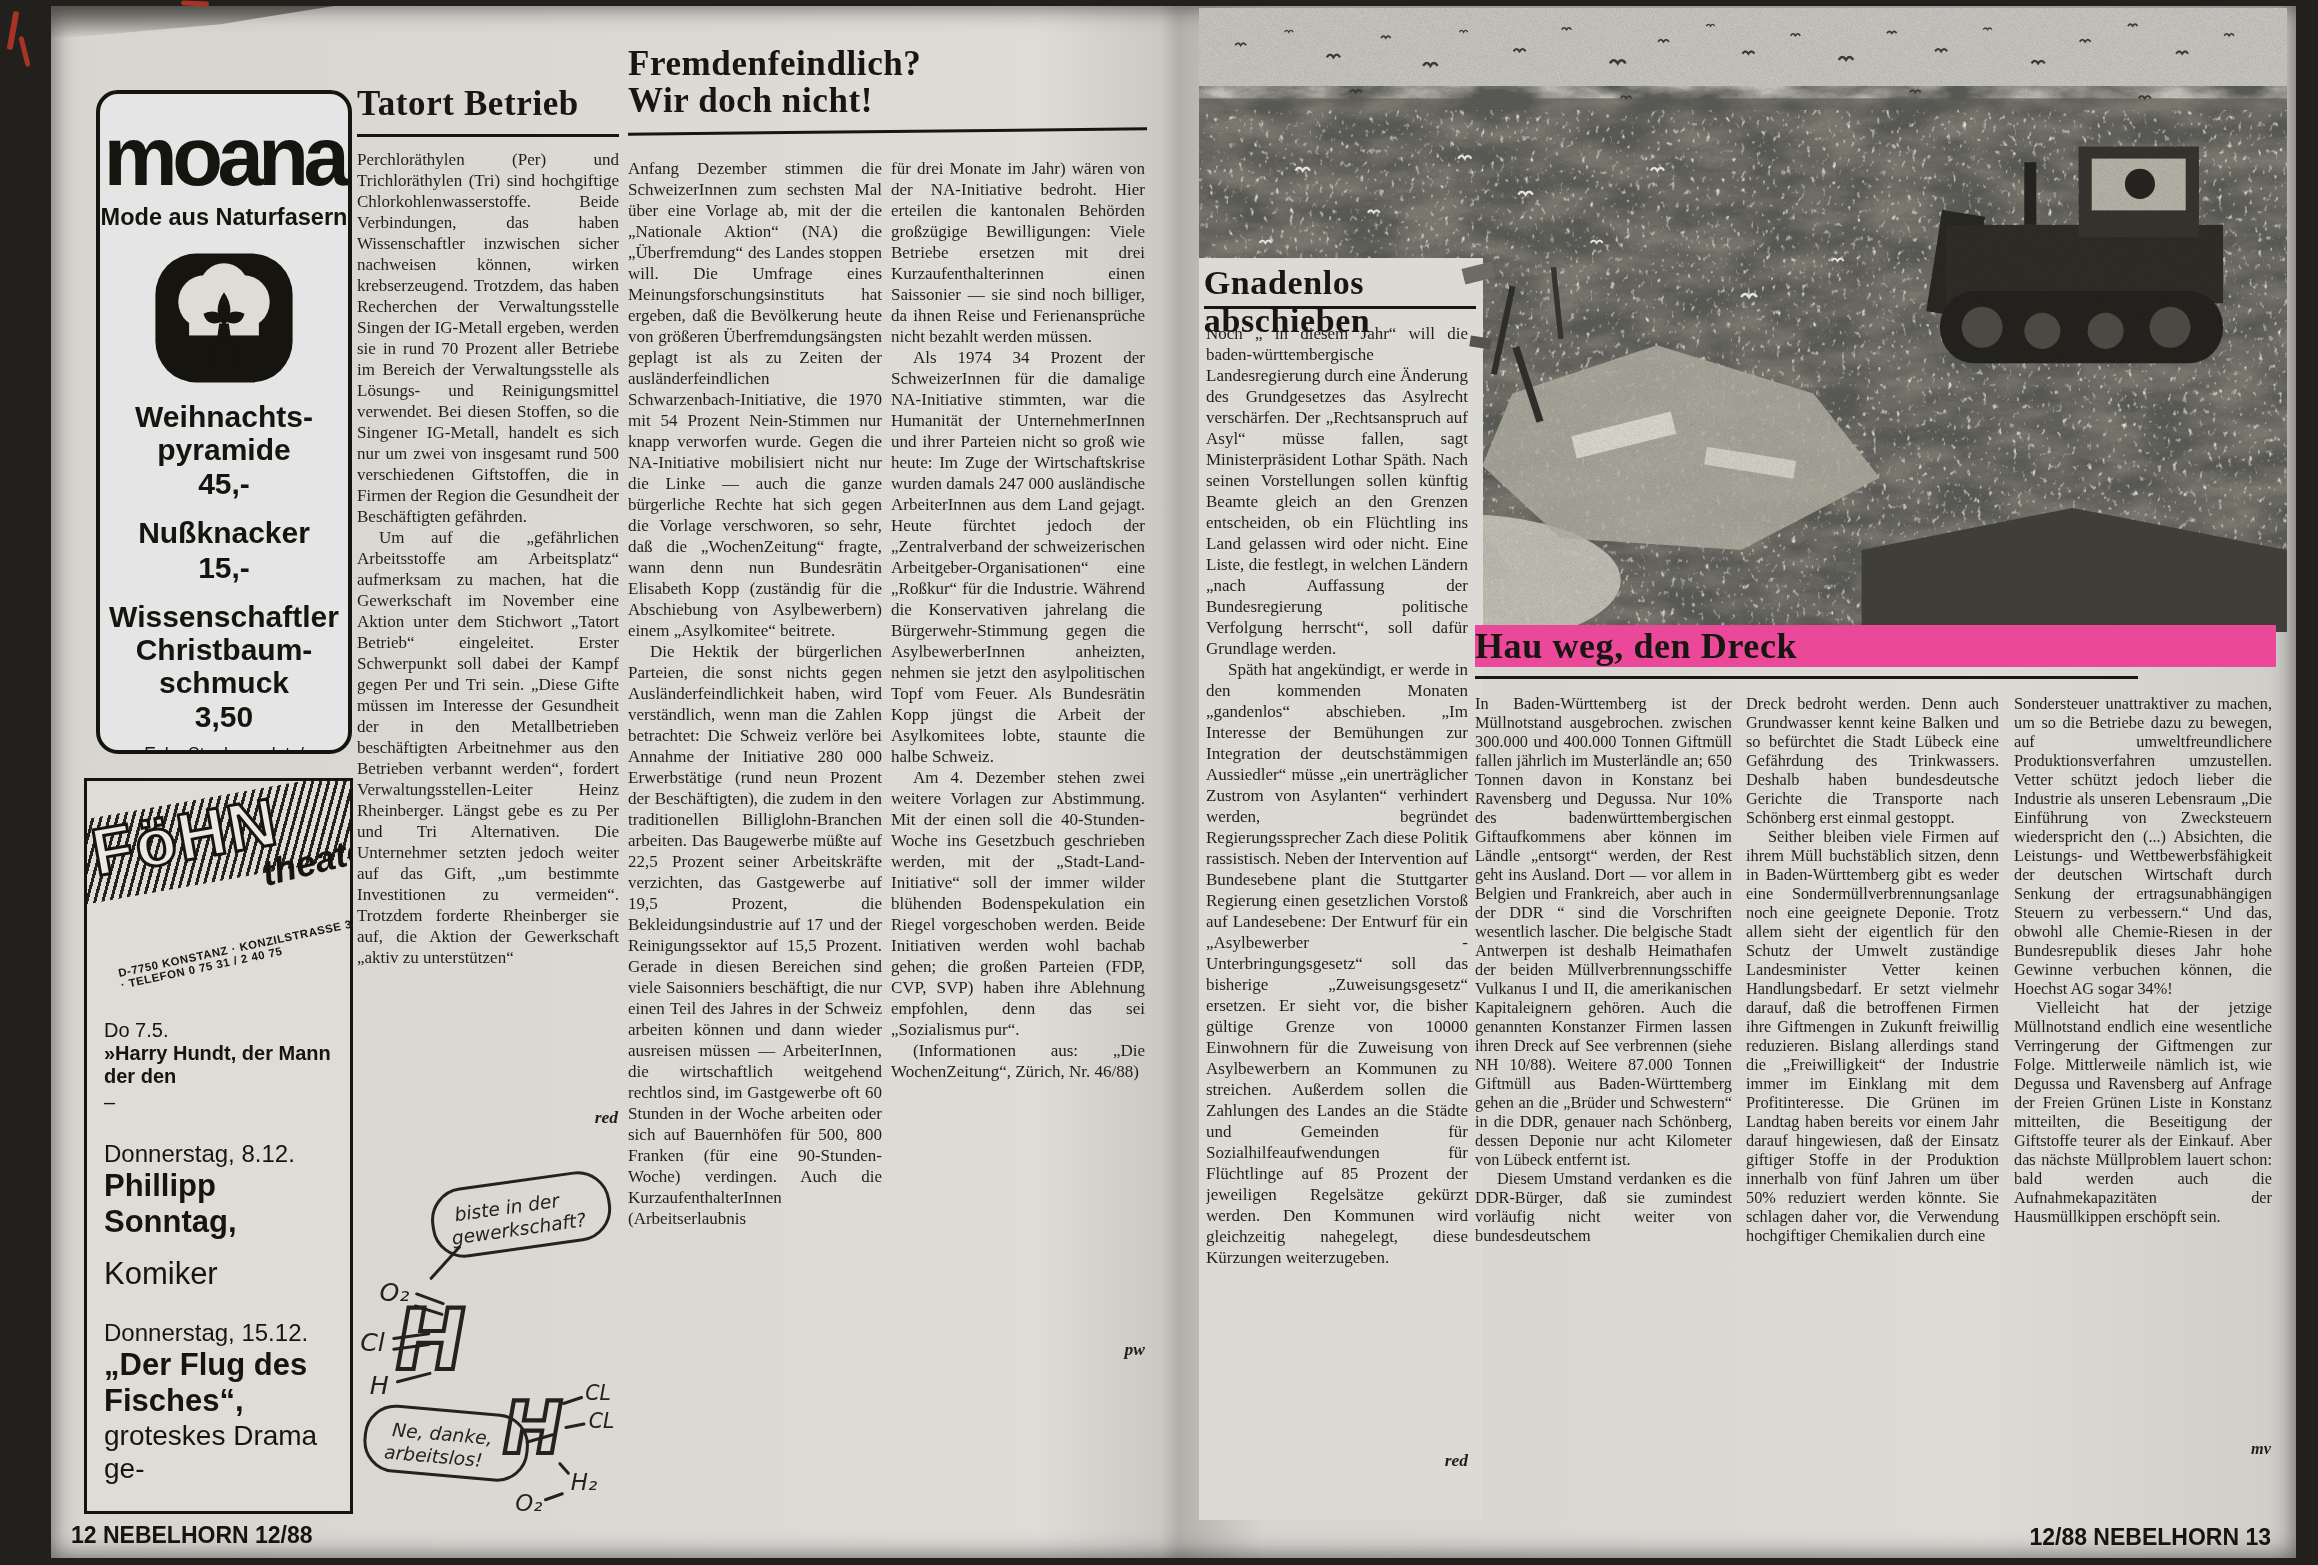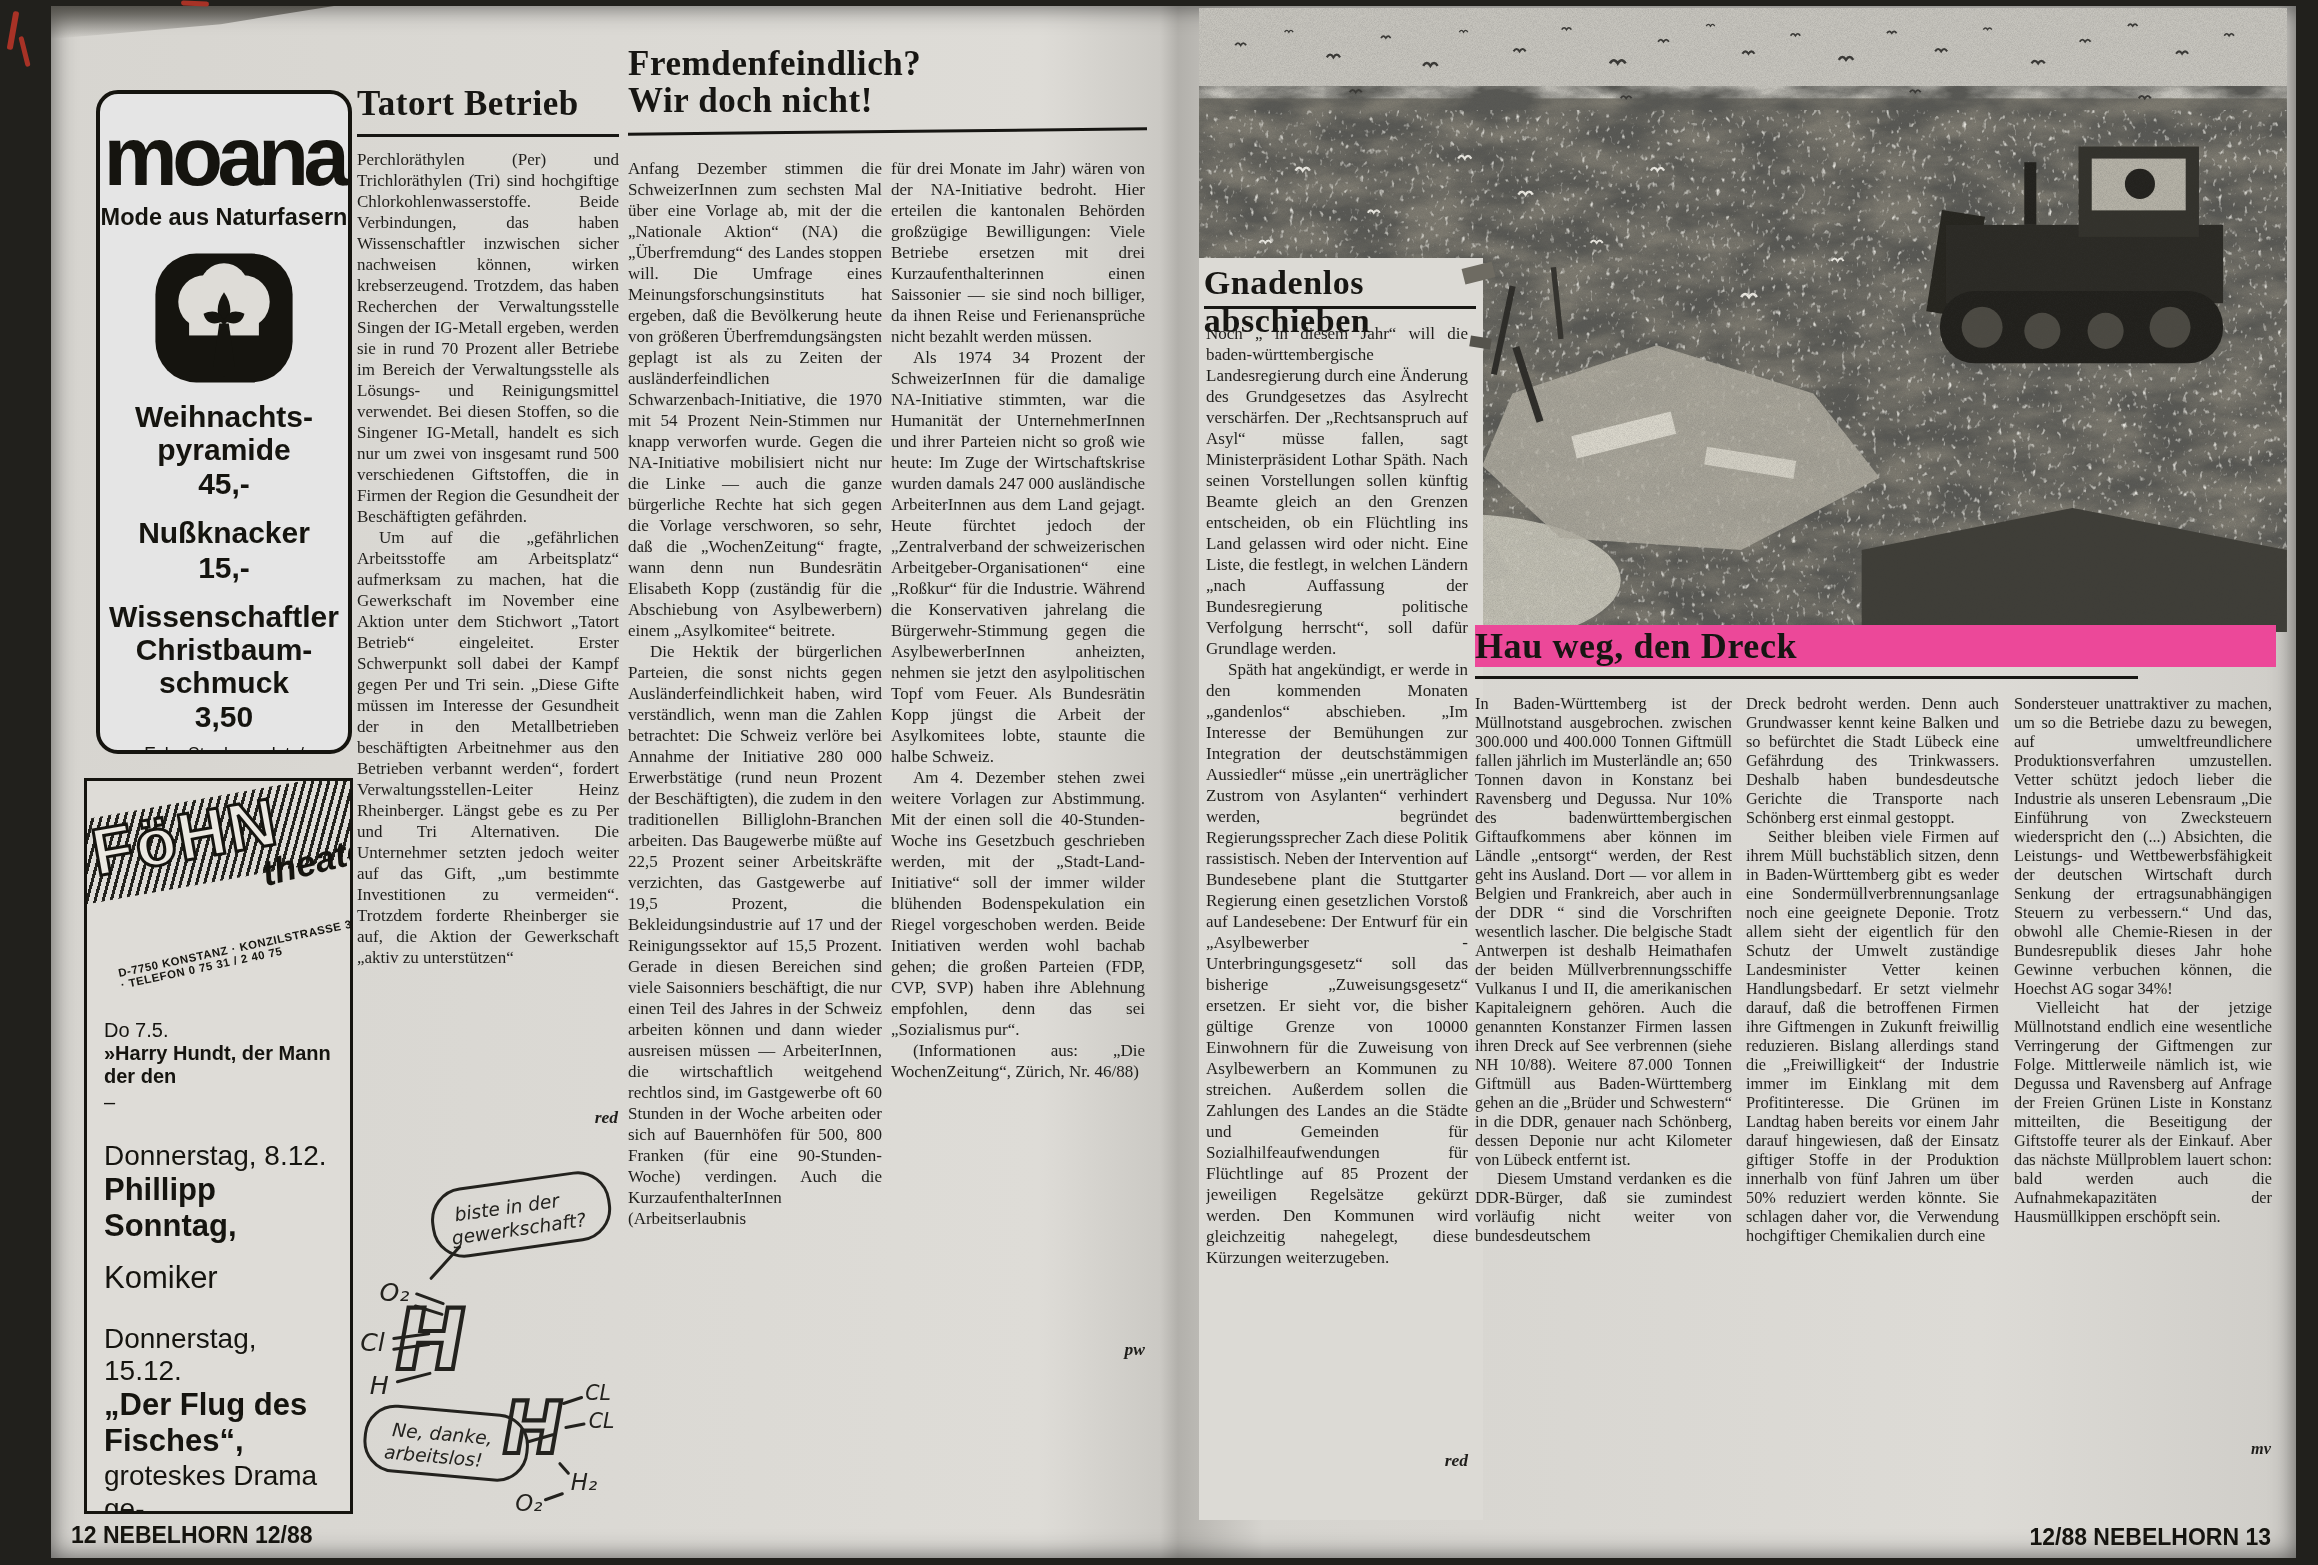--- a/index.html
+++ b/index.html
@@ -36,21 +36,21 @@
          background:#dedcd7;overflow:hidden;font-family:"Liberation Sans",sans-serif;color:#15140f;}
   .foehn-hatch{position:absolute;left:-15.7px;top:15.7px;width:289px;height:84px;transform:rotate(-10deg);
          background:repeating-linear-gradient(115deg,#23221d 0 3px,rgba(0,0,0,0) 3px 7.8px);}
   .foehn-logo{position:absolute;left:3.6px;top:17px;font-size:67px;font-weight:bold;transform:rotate(-10deg);
          color:#ece9e2;-webkit-text-stroke:3px #15140f;letter-spacing:2.4px;}
   .foehn-logo-sub{position:absolute;left:174px;top:58px;font-size:36px;font-weight:bold;font-style:italic;transform:rotate(-14deg);}
   .foehn-addr{position:absolute;left:30px;top:161px;width:241px;font-size:11.4px;font-weight:bold;transform:rotate(-12deg);letter-spacing:0.6px;}
   .foehn-events{position:absolute;left:17px;top:236px;width:229px;}
   .ev-small{font-size:20px;margin-top:2.4px;}
   .ev-small-b{font-size:20px;font-weight:bold;}
-  .ev-date{font-size:28px;margin-top:26.5px;}
+  .ev-date{font-size:24px;margin-top:26.5px;}
   .ev-name-b{font-size:31px;font-weight:bold;}
   .ev-name{font-size:31px;margin-top:16px;}
   .foehn-desc p{margin:0;font-size:28px;line-height:1.18;}
 
   .page-footer{position:absolute;font-family:"Liberation Sans",sans-serif;font-weight:bold;font-size:23px;color:#15140f;}
 
   
   .photo{position:absolute;left:1199px;top:8.4px;width:1088px;height:624px;background:#c6c4bd;overflow:hidden;}
   .gnadenlos-box{position:absolute;left:1199px;top:258px;width:284px;height:1262px;background:#dcdad5;}
   .debris{position:absolute;background:#6e6b62;}

